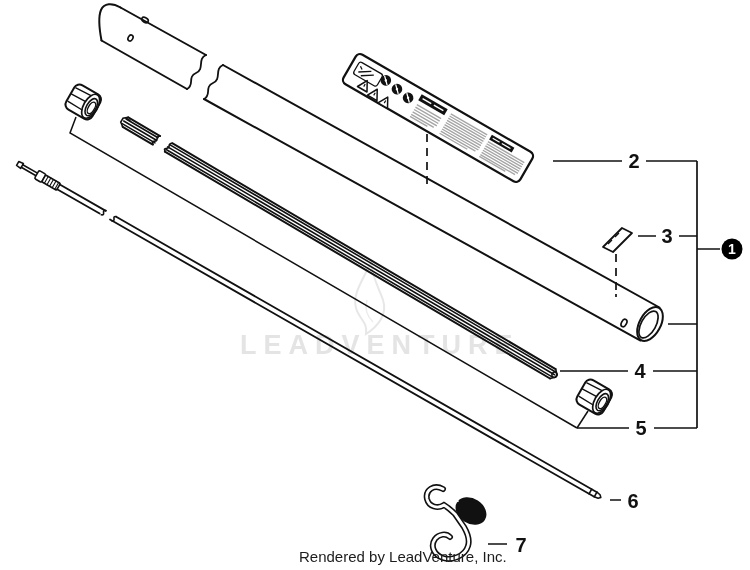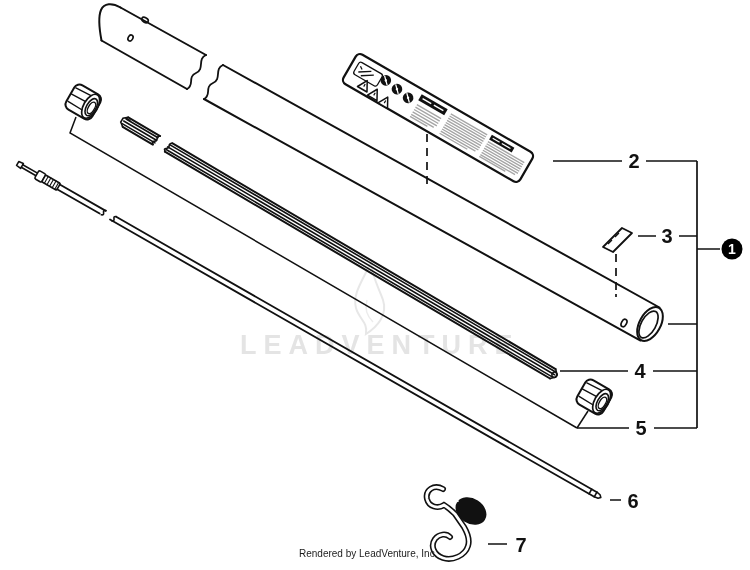--- a/index.html
+++ b/index.html
@@ -2,21 +2,21 @@
 <html><head>
 <meta charset="utf-8">
 <style>
   html,body{margin:0;padding:0;background:#fff;}
   .stage{position:relative;width:750px;height:570px;background:#ffffff;overflow:hidden;
          font-family:"Liberation Sans","DejaVu Sans",sans-serif;}
   .watermark{position:absolute;left:240px;top:330px;font-size:27px;font-weight:600;
              letter-spacing:7px;color:#e4e4e4;white-space:nowrap;user-select:none;}
   .flame{position:absolute;left:340px;top:255px;}
   .art{position:absolute;left:0;top:0;}
-  .footer{position:absolute;left:299px;top:548px;font-size:10px;color:#1c1c1c;white-space:nowrap;}
+  .footer{position:absolute;left:299px;top:548px;font-size:15px;color:#1c1c1c;white-space:nowrap;}
   svg text.callout{font-family:"Liberation Sans","DejaVu Sans",sans-serif;font-weight:bold;
                    font-size:20px;fill:#111;text-anchor:middle;}
   svg text.callout-inverse{font-family:"Liberation Sans","DejaVu Sans",sans-serif;font-weight:bold;
                    font-size:14px;fill:#ffffff;text-anchor:middle;}
 </style>
 </head>
 <body>
 
 <div class="stage">
 

